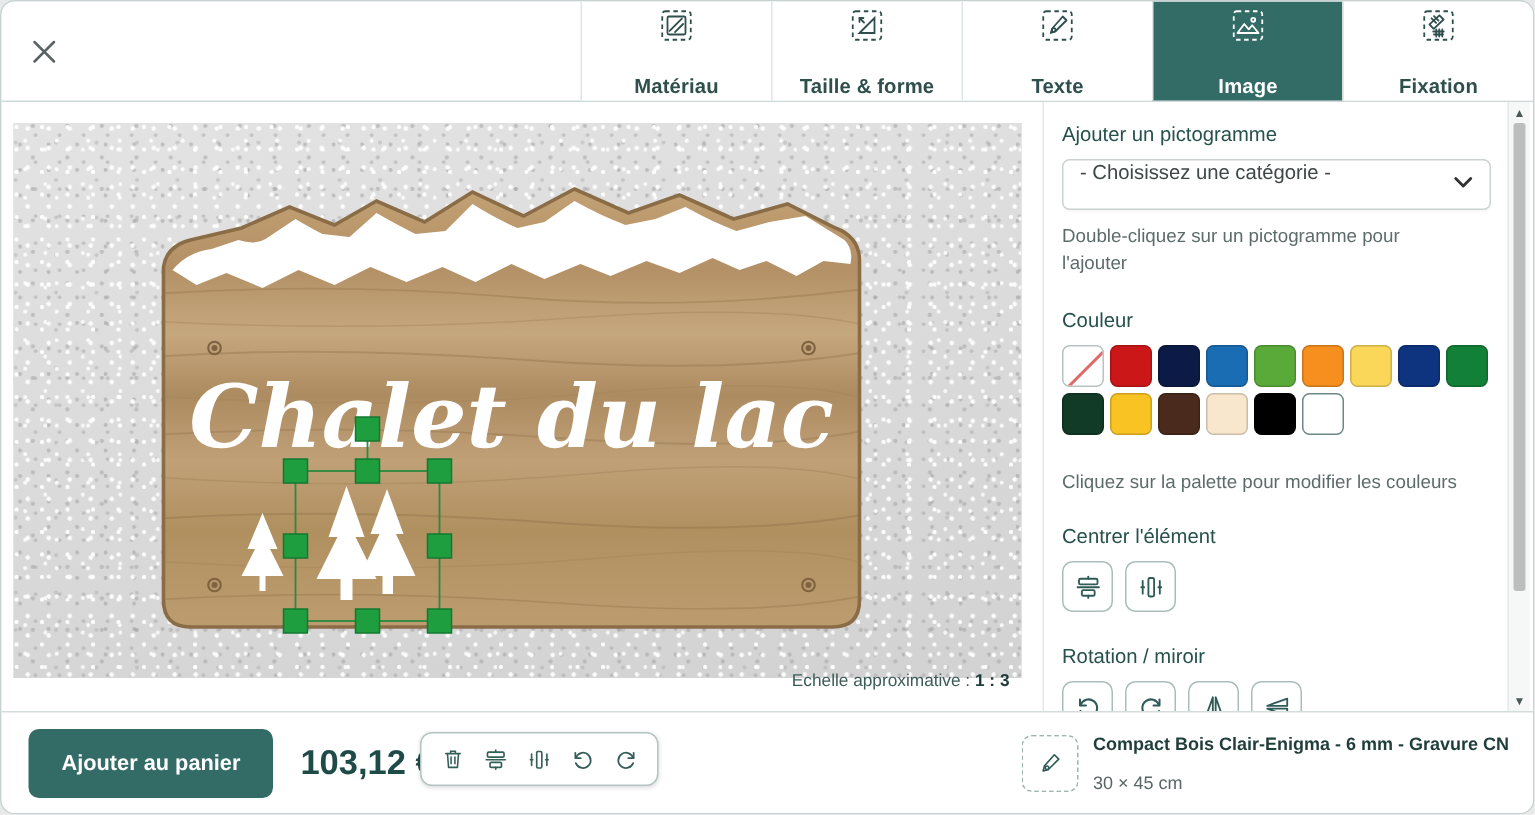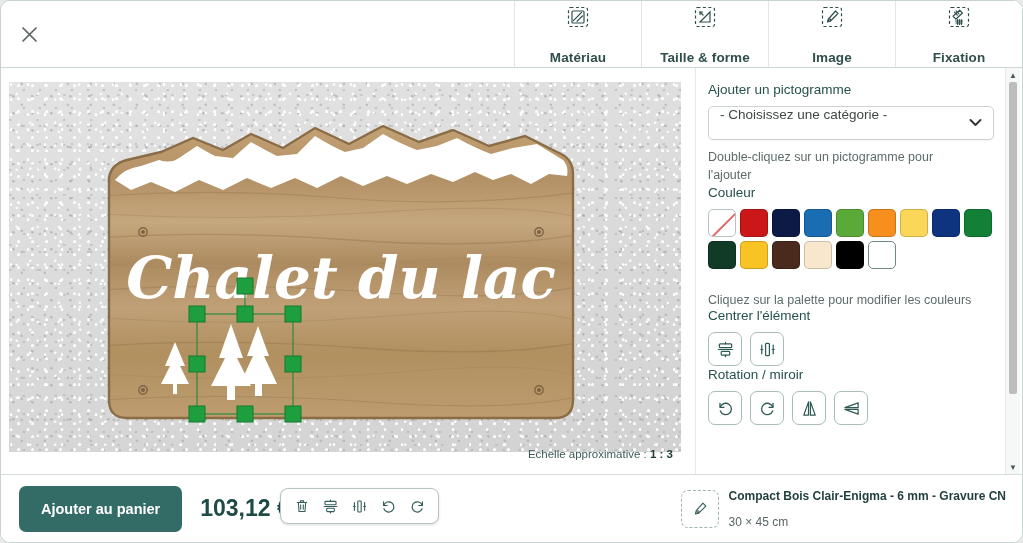--- a/index.html
+++ b/index.html
@@ -123,21 +123,21 @@
     position: relative;
     border-left: 1px solid #e4eaea;
     background: #fff;
     padding: 14px 20px 10px 12px;
     overflow: hidden;
   }
   .s-title {
     font-size: 13.5px; font-weight: normal; color: #26514d;
     margin-bottom: 9px;
   }
-  .s-title.mt { margin-top: 1px; }
+  .s-title.mt { margin-top: 22px; }
   .select {
     position: relative;
     width: 286px; height: 34px;
     border: 1px solid #ccd2d2;
     border-radius: 5px;
     background: #fff;
     display: flex; align-items: flex-start;
     padding: 0 11px;
     font-size: 13.5px; color: #3f4747;
     cursor: pointer;
@@ -296,23 +296,33 @@
       </div>
 
       <div class="tab">
         <span class="ticon">
           <svg width="24" height="24" viewBox="0 0 24 24" fill="none" stroke="currentColor" stroke-width="1.2">
             <rect x="2.5" y="2.5" width="19" height="19" rx="2" stroke-dasharray="3 2.4"></rect>
             <path d="M15.5 6 L18 8.5 L10.5 16 L7.5 17 L8.5 14 Z" stroke-linejoin="round"></path>
             <circle cx="9.5" cy="15" r="1.2"></circle>
           </svg>
         </span>
+        <span class="tlabel">Texte</span>
+      </div>
+
+      <div class="tab active">
+        <span class="ticon">
+          <svg width="24" height="24" viewBox="0 0 24 24" fill="none" stroke="currentColor" stroke-width="1.2">
+            <rect x="2.5" y="2.5" width="19" height="19" rx="2" stroke-dasharray="3 2.4"></rect>
+            <circle cx="15.5" cy="8.2" r="1.3"></circle>
+            <path d="M5 17 L9.5 11 L12.5 14.6 L14.8 11.8 L19 17 Z" stroke-linejoin="round"></path>
+          </svg>
+        </span>
         <span class="tlabel">Image</span>
       </div>
-
 
       <div class="tab">
         <span class="ticon">
           <svg width="24" height="24" viewBox="0 0 24 24" fill="none" stroke="currentColor" stroke-width="1.2">
             <rect x="2.5" y="2.5" width="19" height="19" rx="2" stroke-dasharray="3 2.4"></rect>
             <path d="M6 11.2 L12.6 5.2 L15.4 8 L8.8 14.2 Z" stroke-linejoin="round"></path>
             <path d="M7.4 7.2 L10.4 10.2 M9 5.8 L12 8.8" stroke-linecap="round"></path>
             <path d="M8.5 16 L15.5 16 M9 18 L15 18" stroke-linecap="round"></path>
             <path d="M10.5 14.6 L10.5 19.4 M12.5 14.6 L12.5 19.4 M14.5 14.6 L14.5 19.4" stroke-linecap="round"></path>
           </svg>

